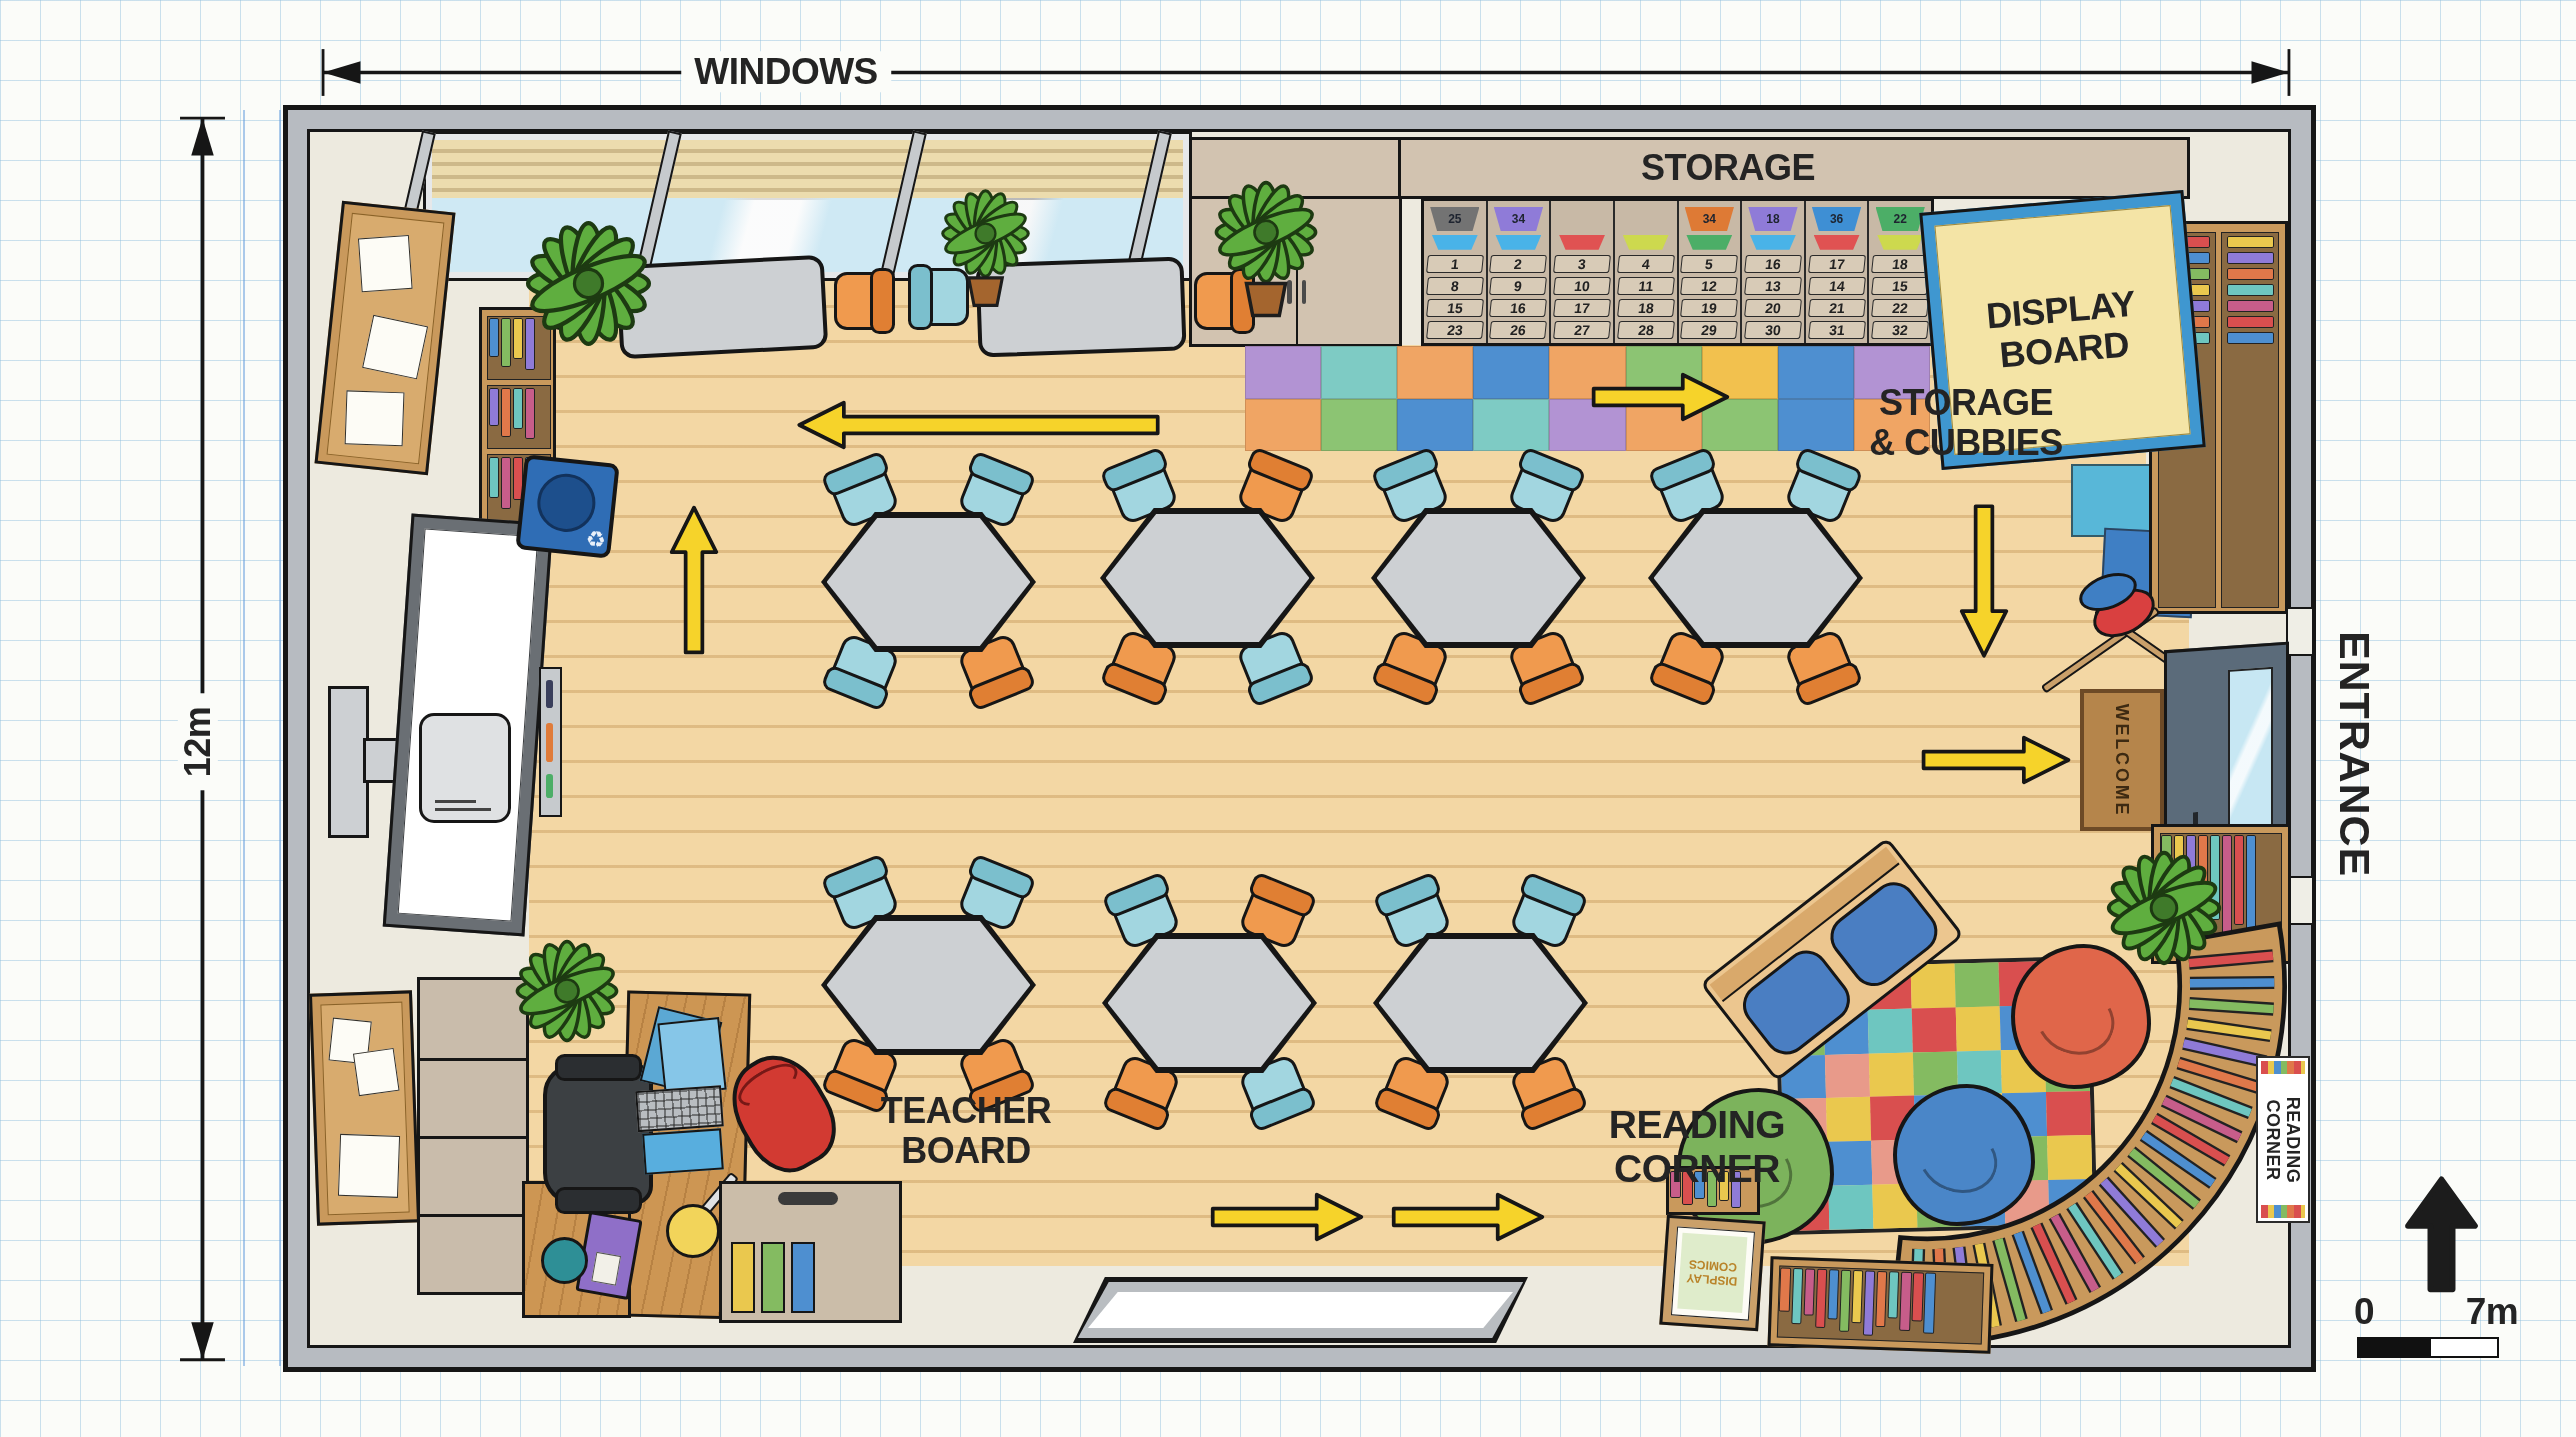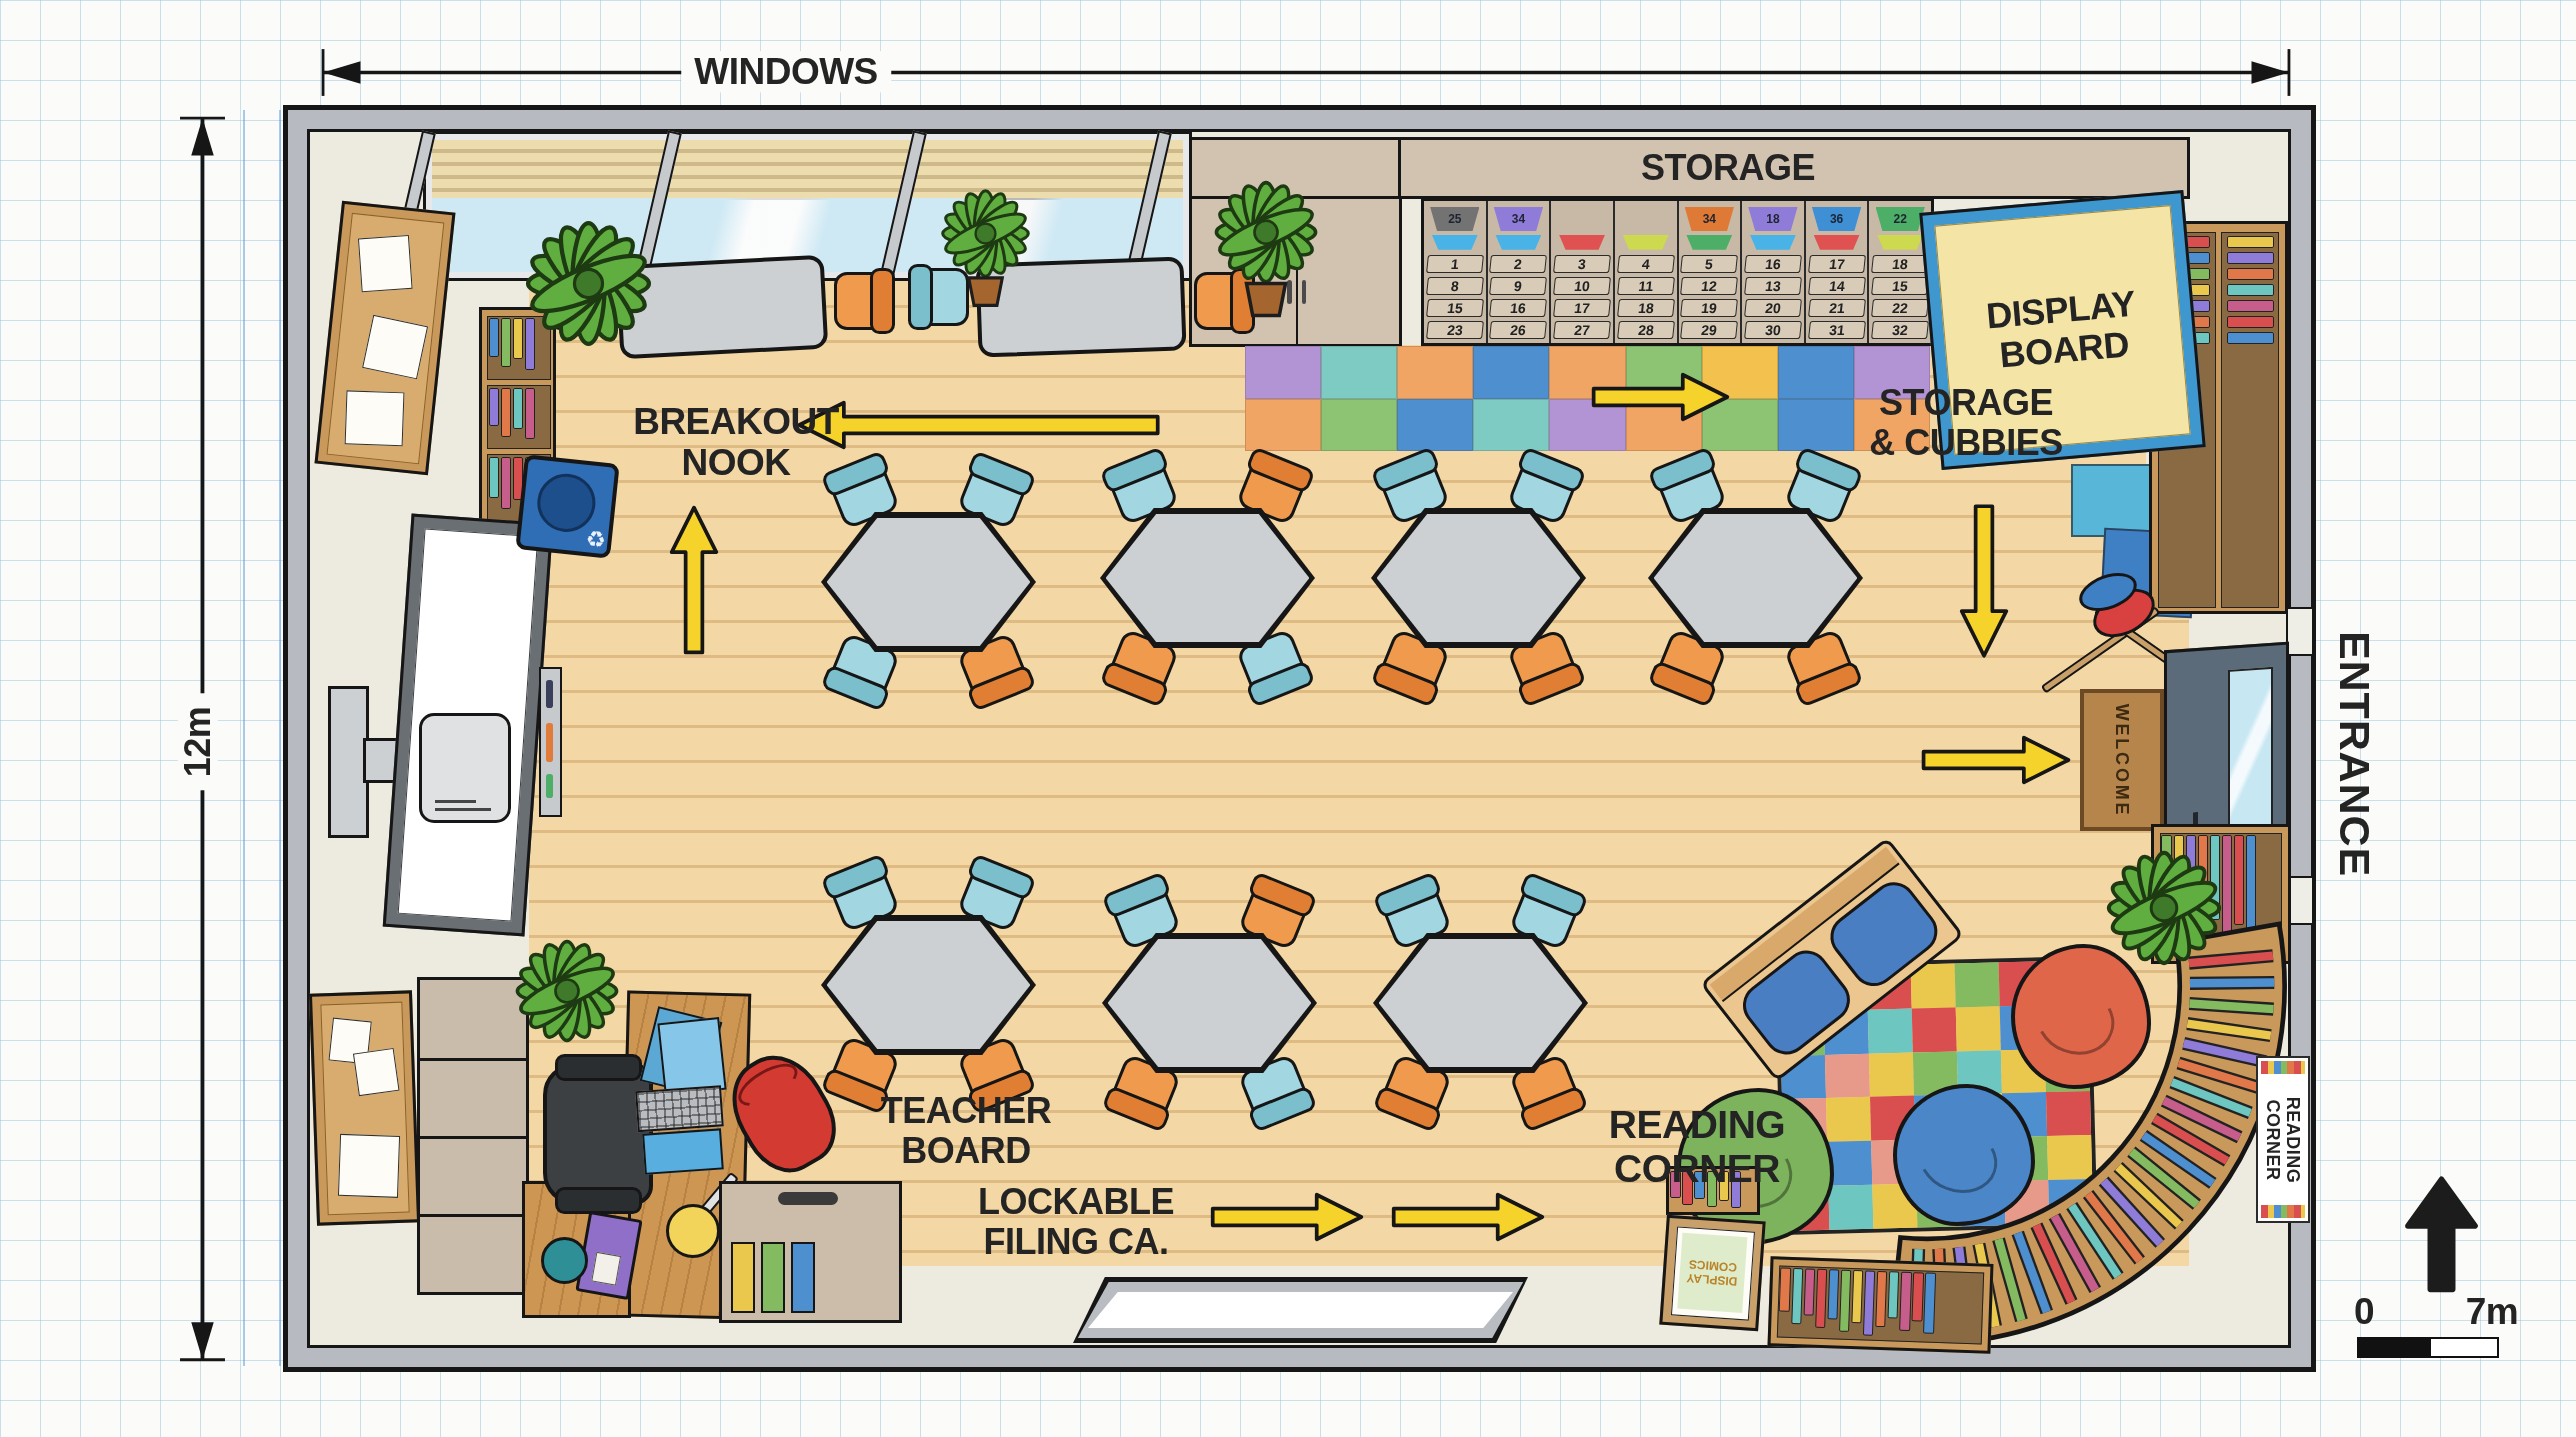--- a/index.html
+++ b/index.html
@@ -624,35 +624,27 @@
 
   <svg class="abs" style="left:2393px;top:1166px" width="97" height="131" viewBox="0 0 104 140">
     <path d="M52 14 L88 64 L64 64 L64 132 L40 132 L40 64 L16 64 Z" fill="#1c1c1c" stroke="#1c1c1c" stroke-width="6" stroke-linejoin="round"></path>
   </svg>
   <div class="label" style="left:2364px;top:1312px;font-size:37px">0</div>
   <div class="label" style="left:2492px;top:1312px;font-size:37px">7m</div>
   <div class="abs" style="left:2357px;top:1337px;width:142px;height:20.6px;border:2.8px solid #111;box-sizing:border-box;background:#fff;z-index:5">
     <div class="abs" style="left:0;top:0;bottom:0;width:52%;background:#111"></div>
   </div>
 
-  <div class="label" style="left:736px;top:442px;font-size:37px">
-    <span>BREAKOUT</span>
-    <span>NOOK</span>
-  </div>
   <div class="label" style="left:1966px;top:423px;font-size:36px">
     <span>STORAGE</span>
     <span>&amp; CUBBIES</span>
   </div>
   <div class="label" style="left:966px;top:1131px;font-size:36px">
     <span>TEACHER</span>
     <span>BOARD</span>
-  </div>
-  <div class="label" style="left:1076px;top:1222px;font-size:36px">
-    <span>LOCKABLE</span>
-    <span>FILING CA.</span>
   </div>
   <div class="label" style="left:1697px;top:1147px;font-size:39px">
     <span>READING</span>
     <span>CORNER</span>
   </div>
 
 <div class="rect-table" style="left: 618px; top: 260px; transform: rotate(-3deg);"></div>
     <div class="rect-table" style="left: 977px; top: 260px; transform: rotate(-2deg);"></div>
     <div class="chair blue" style="left: 556px; top: 271px; transform: rotate(-90deg); z-index: 6;">
       <div class="chair-back"></div>

